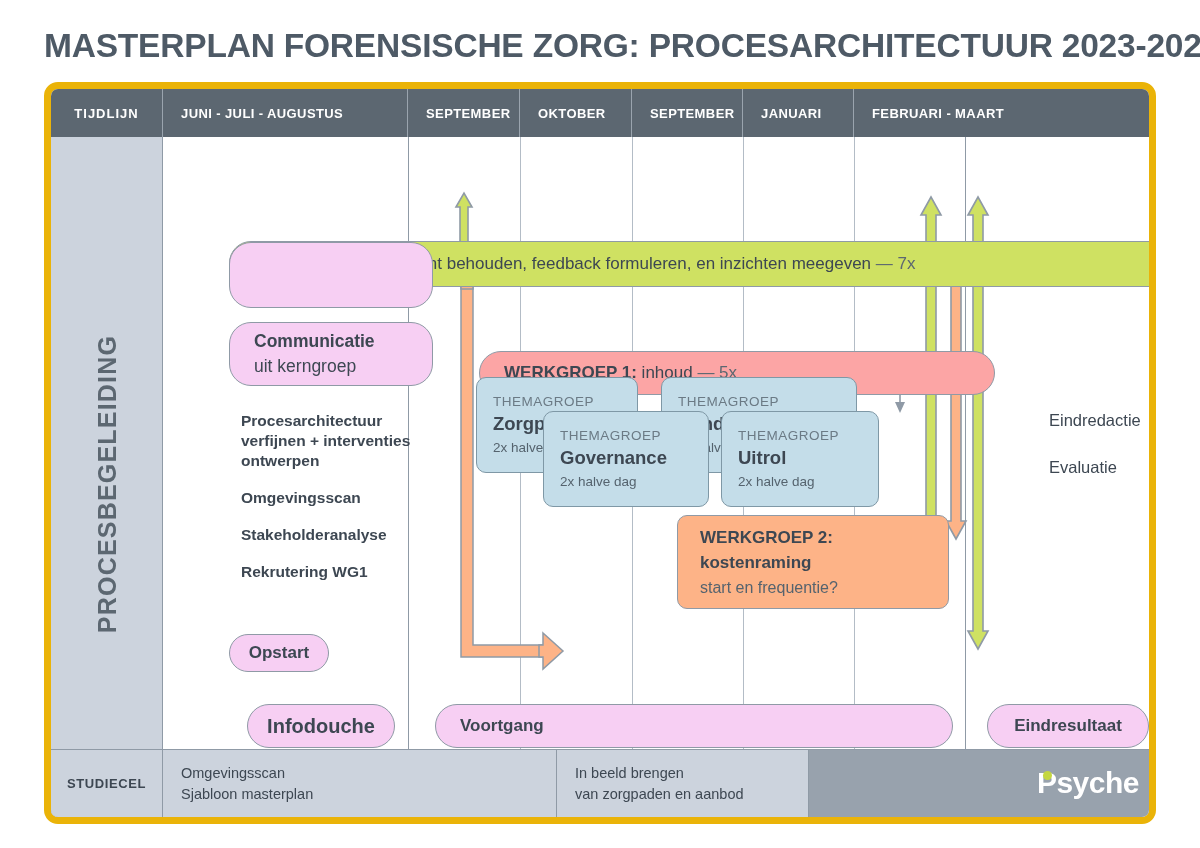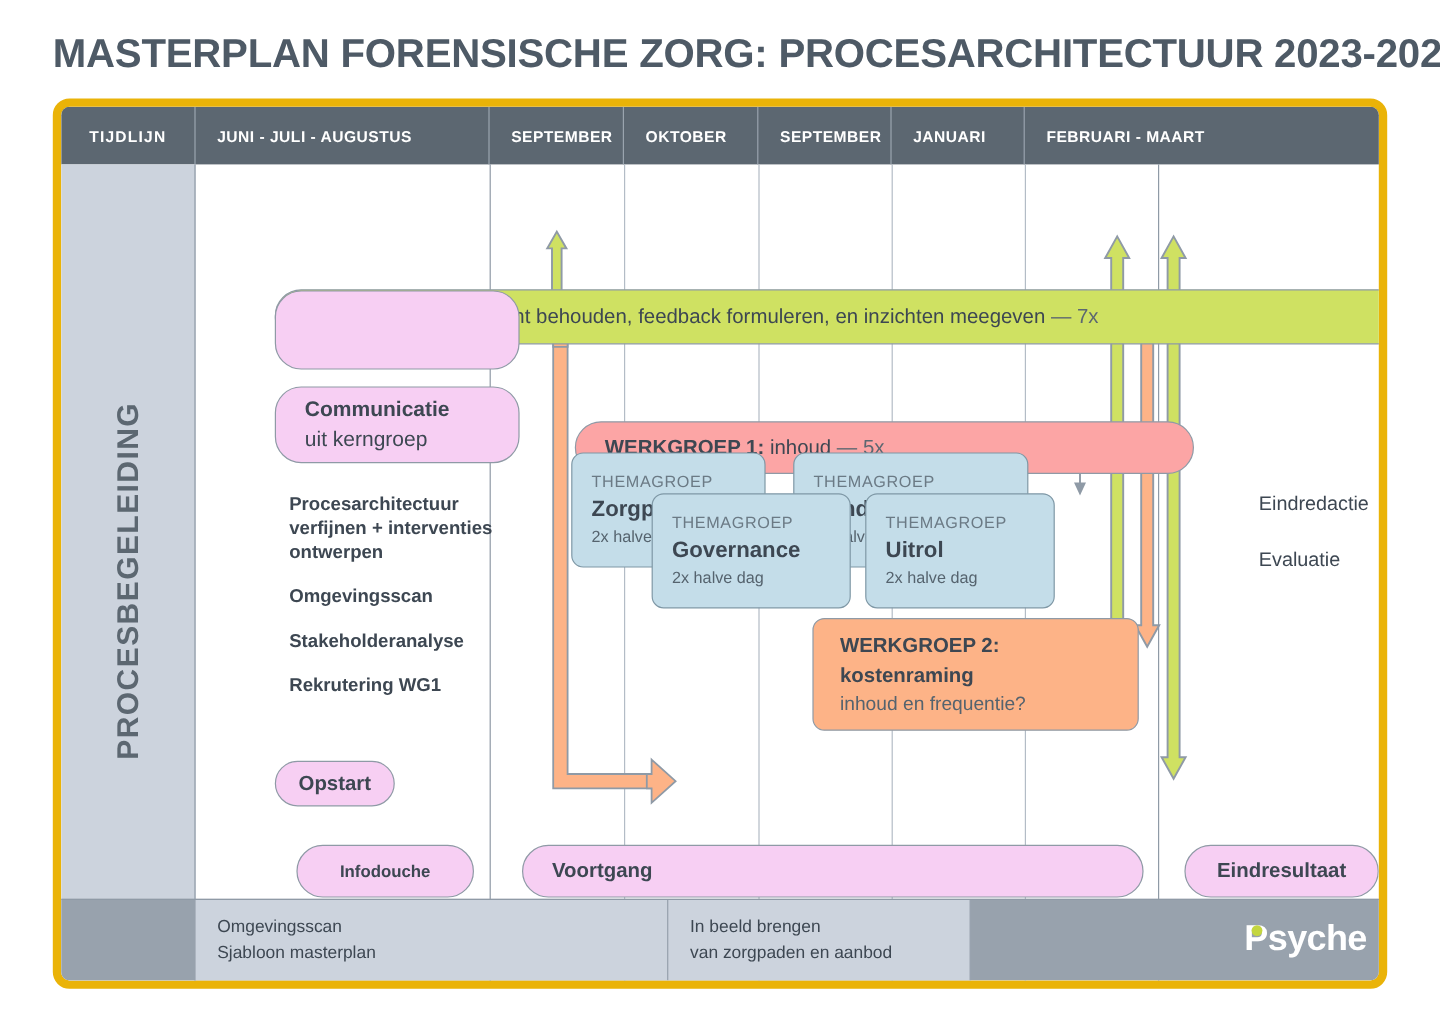--- a/index.html
+++ b/index.html
@@ -357,21 +357,21 @@
     <div class="themagroep-inner">
       <div class="tg-kicker">THEMAGROEP</div>
       <div class="tg-title">Uitrol</div>
       <div class="tg-sub">2x halve dag</div>
     </div>
   </div>
 
   <div class="pill box-orange" style="left:626px; top:426px; width:272px; height:94px; flex-direction:column; align-items:flex-start; justify-content:center; padding-left:22px;">
     <div style="font-size:17px; font-weight:bold; line-height:25px;text-align:right;">WERKGROEP 2:</div>
     <div style="font-size:17px; font-weight:bold; line-height:25px;">kostenraming</div>
-    <div style="font-size:16px; color:#55636e; line-height:25px;">inhoud en frequentie?</div>
+    <div style="font-size:16px; color:#55636e; line-height:25px;">start en frequentie?</div>
   </div>
 
 
   <div id="tasklist">
     <div>
       <span>Procesarchitectuur</span><br>
       <span>verfijnen + interventies</span><br>
       <span>ontwerpen</span>
     </div>
     <div>Omgevingsscan</div>
@@ -382,32 +382,33 @@
   <div id="rightlist">
     <div>Eindredactie</div>
     <div>Evaluatie</div>
   </div>
 
   <div class="pill pill-pink" style="left:178px; top:545px; width:100px; height:38px; justify-content:center;">
     <div style="font-size:17px; font-weight:bold;">Opstart</div>
   </div>
 
   <div class="pill pill-pink" style="left:196px; top:615px; width:148px; height:44px; justify-content:center;">
-    <div style="font-size:14px; font-weight:bold;text-align:right;">Infodouche</div>
+    <div style="font-size:20px; font-weight:bold;text-align:right;">Infodouche</div>
   </div>
 
   <div class="pill pill-pink" style="left:384px; top:615px; width:518px; height:44px; padding-left:24px;">
     <div style="font-size:17px; font-weight:bold;">Voortgang</div>
   </div>
 
   <div class="pill pill-pink" style="left:936px; top:615px; width:162px; height:44px; justify-content:center;">
     <div style="font-size:17px; font-weight:bold;">Eindresultaat</div>
   </div>
 
   <div id="bottom-row">
+    <div id="studiecel-label">STUDIECEL</div>
     <div class="bottom-cell" style="left:112px; width:394px;">
       <div>Omgevingsscan</div>
       <div>Sjabloon masterplan</div>
     </div>
     <div class="bottom-cell" style="left:506px; width:252px;">
       <div>In beeld brengen</div>
       <div>van zorgpaden en aanbod</div>
     </div>
     <div id="psyche-logo">
       <span style="position:relative; display:inline-block;">

